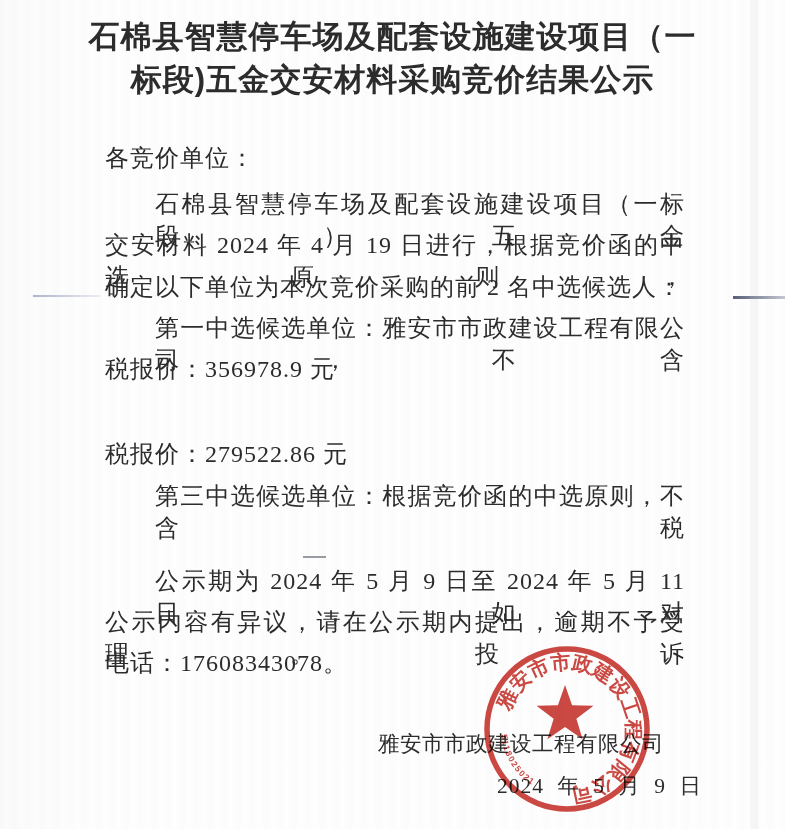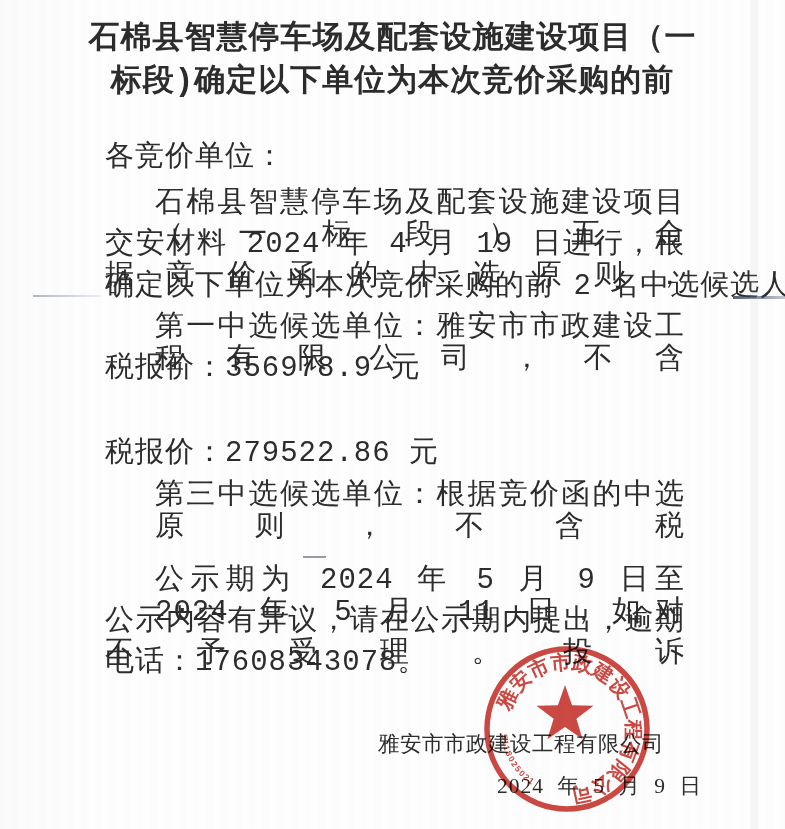--- a/index.html
+++ b/index.html
@@ -14,40 +14,39 @@
       repeating-linear-gradient(90deg, rgba(120,130,150,0.025) 0px, rgba(255,255,255,0) 7px, rgba(120,130,150,0.02) 14px),
       #fefefe;
     overflow: hidden;
     font-family: "Liberation Serif", "DejaVu Serif", serif;
     color: var(--ink, #2c2c2c);
   }
   .title-line {
     position: absolute;
     left: 0; width: 785px;
     text-align: center;
-    font-family: Liberation Mono, monospace;
+    font-family: Liberation Sans, sans-serif;
     font-weight: bold;
     font-size: 31px;
     letter-spacing: 1px;
     color: var(--ink, #2c2c2c);
     white-space: nowrap;
   }
   .title-1 { top: 16px; }
   .title-2 { top: 59px; }
   .bline {
     position: absolute;
     left: 105px;
     width: 580px;
     height: 34px;
-    font-size: 29px;
+    font-size: 24px;
     letter-spacing: 1px;
     line-height: 32px;
     white-space: nowrap;
     color: var(--ink, #2c2c2c);
-    font-family: Liberation Mono, monospace;
   }
   .indent { padding-left: 50px; }
   .just { text-align: justify; text-align-last: justify; white-space: normal; }
   .sig-company {
     position: absolute;
     left: 378px; top: 729px;
     font-size: 21.5px;
     letter-spacing: 0.5px;
     white-space: nowrap;
     color: var(--ink, #2c2c2c);
@@ -89,21 +88,21 @@
     left: 750px; top: 0; width: 8px; height: 829px;
     background: rgba(175,182,200,0.10);
   }
 </style>
 </head>
 <body>
 
 <div class="page">
 
   <div class="title-line title-1">石棉县智慧停车场及配套设施建设项目（一</div>
-  <div class="title-line title-2">标段)确定以下单位为本次竞价采购的前</div>
+  <div class="title-line title-2">标段)五金交安材料采购竞价结果公示</div>
 
   <div class="bline" style="top:142px">各竞价单位：</div>
   <div class="bline indent just" style="top:188px">石棉县智慧停车场及配套设施建设项目（一标段）五金</div>
   <div class="bline just" style="top:229px">交安材料 2024 年 4 月 19 日进行，根据竞价函的中选原则，</div>
   <div class="bline" style="top:271px">确定以下单位为本次竞价采购的前 2 名中选候选人：</div>
   <div class="bline indent just" style="top:312px">第一中选候选单位：雅安市市政建设工程有限公司，不含</div>
   <div class="bline" style="top:353px">税报价：356978.9 元</div>
   <div class="bline" style="top:438px">税报价：279522.86 元</div>
   <div class="bline indent just" style="top:480px">第三中选候选单位：根据竞价函的中选原则，不含税</div>
   <div class="bline indent just" style="top:565px">公示期为 2024 年 5 月 9 日至 2024 年 5 月 11 日，如对</div>

